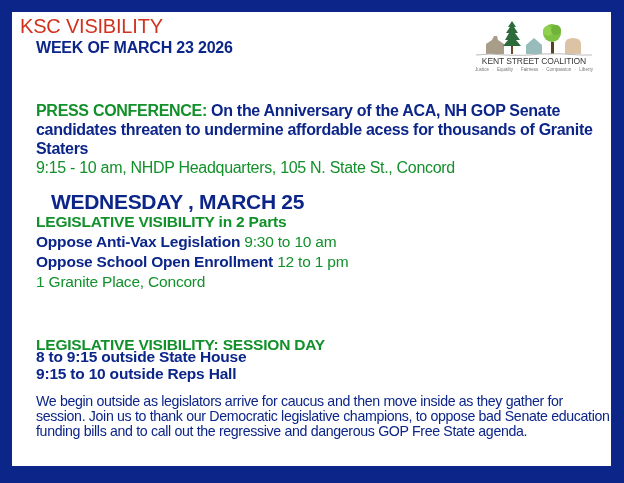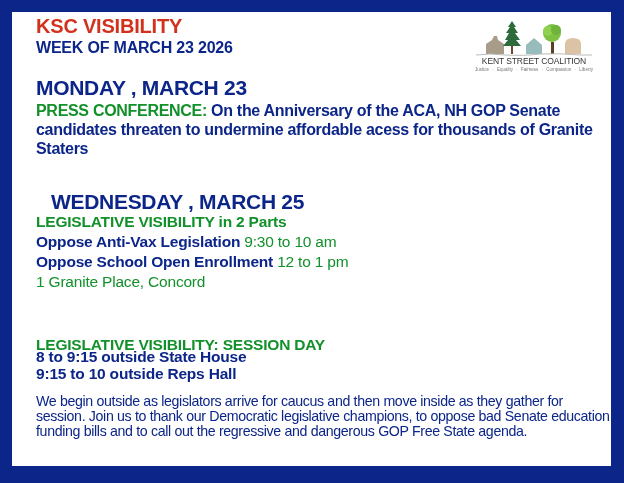--- a/index.html
+++ b/index.html
@@ -9,22 +9,22 @@
       font-family: "Liberation Sans", sans-serif;
       position: relative;
     }
     .card {
       position: absolute; left: 12px; top: 12px;
       width: 599px; height: 454px;
       background: #ffffff;
     }
     .abs { position: absolute; white-space: nowrap; }
     .title-red {
-      left: 24px; top: 3px;
-      color: #d2321d; font-weight: bold; font-size: 20px; letter-spacing: -0.2px;
+      left: 8px; top: 3px;
+      color: #d2321d; font-weight: normal; font-size: 20px; letter-spacing: -0.2px;
     }
     .week {
       left: 24px; top: 27px;
       color: #0c2589; font-weight: bold; font-size: 16px; letter-spacing: -0.2px;
     }
     .dayhead {
       color: #0c2589; font-weight: bold; font-size: 21px; letter-spacing: -0.3px;
     }
     .green { color: #12902a; }
     .navy { color: #0c2589; }
@@ -77,23 +77,23 @@
       <circle cx="86" cy="12" r="5" fill="#6fb33a"></circle>
 
       <path d="M95 36 L95 26 Q95 20 103 20 Q111 20 111 26 L111 36 Z" fill="#dcc3a6"></path>
 
       <path d="M6 37 Q20 35 35 37 Q55 38 70 36 Q90 35 110 37 L122 37" stroke="#bbbbbb" stroke-width="1" fill="none"></path>
     </svg>
     <div class="logo-name">KENT STREET COALITION</div>
     <div class="logo-tag">Justice · Equality · Fairness · Compassion · Liberty</div>
   </div>
 
-  <div class="abs dayhead" style="left:24px; top:64px;">MONDAY , MARCH 23</div>
   <div class="abs mon-block">
     <span class="green bold">PRESS CONFERENCE:</span><span class="navy bold"> On the Anniversary of the ACA, NH GOP Senate candidates threaten to undermine affordable acess for thousands of Granite Staters</span><br>
+    <span class="green loc">9:15 - 10 am, NHDP Headquarters, 105 N. State St., Concord</span>
   </div>
 
   <div class="abs dayhead" style="left:39px; top:178px;">WEDNESDAY , MARCH 25</div>
   <div class="abs green bold wed-line" style="left:24px; top:201px;">LEGISLATIVE VISIBILITY in 2 Parts</div>
   <div class="abs wed-line" style="left:24px; top:221px;">
     <span class="navy bold">Oppose Anti-Vax Legislation</span><span class="green"> 9:30 to 10 am</span>
   </div>
   <div class="abs wed-line" style="left:24px; top:241px;">
     <span class="navy bold">Oppose School Open Enrollment</span><span class="green"> 12 to 1 pm</span>
   </div>

